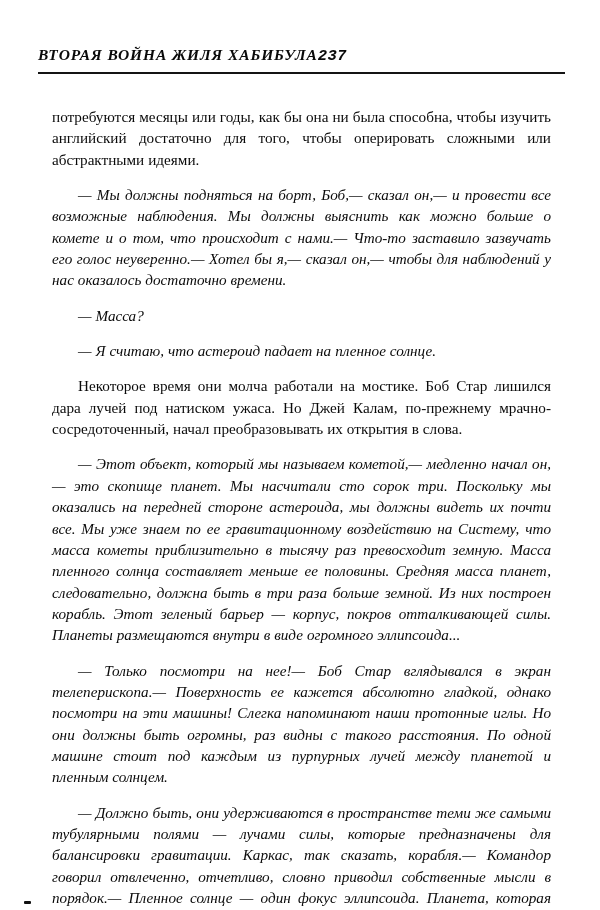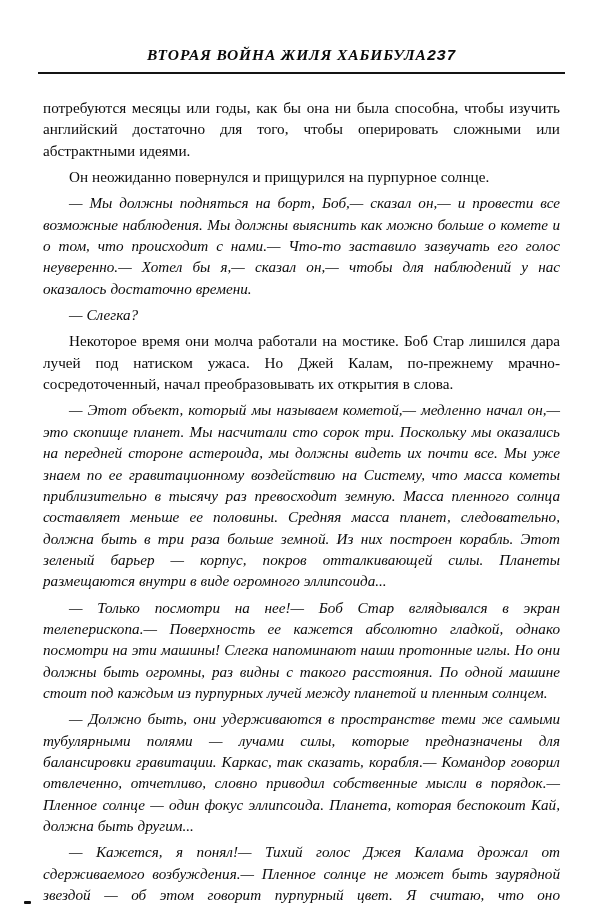--- a/index.html
+++ b/index.html
@@ -21,21 +21,21 @@
   }
 
   
   .running-head {
     position: absolute;
     left: 38px;
     top: 46px;
     width: 527px;
     display: flex;
     align-items: baseline;
-    justify-content: center;
+    justify-content: flex-start;
   }
 
   .running-head-title {
     font-style: italic;
     font-weight: 700;
     font-size: 15.5px;
     letter-spacing: 0.9px;
     white-space: nowrap;
     text-transform: uppercase;
   }
@@ -59,21 +59,21 @@
 
   
   .textblock {
     position: absolute;
     left: 38px;
     top: 92px;
     width: 527px;
   }
 
   .textblock p {
-    margin: 5px;
+    margin: 14px;
     font-size: 15.2px;
     line-height: 21.35px;
     text-align: justify;
     text-justify: inter-word;
     -webkit-hyphens: none;
     hyphens: none;
     word-spacing: 0.15px;
   }
 
   
@@ -103,23 +103,23 @@
 
   <div class="running-head">
     <span class="running-head-title">ВТОРАЯ ВОЙНА ЖИЛЯ ХАБИБУЛА</span>
     <span class="running-head-folio">237</span>
   </div>
 
   <div class="head-rule"></div>
 
   <div class="textblock">
       <p class="cont">потребуются месяцы или годы, как бы она ни была способна, чтобы изучить английский достаточно для того, чтобы оперировать сложными или абстрактными идеями.</p>
-      <p class="para">Он неожиданно повернулся и прищурился на пурпурное солнце.</p>
       <p class="dlg">— Мы должны подняться на борт, Боб,— сказал он,— и провести все возможные наблюдения. Мы должны выяснить как можно больше о комете и о том, что происходит с нами.— Что-то заставило зазвучать его голос неуверенно.— Хотел бы я,— сказал он,— чтобы для наблюдений у нас оказалось достаточно времени.</p>
-      <p class="dlg">— Слегка?</p>
+      <p class="dlg">— Масса?</p>
+      <p class="dlg">— Я считаю, что астероид падает на пленное солнце.</p>
       <p class="para">Некоторое время они молча работали на мостике. Боб Стар лишился дара лучей под натиском ужаса. Но Джей Калам, по-прежнему мрачно-сосредоточенный, начал преобразовывать их открытия в слова.</p>
       <p class="dlg">— Этот объект, который мы называем кометой,— медленно начал он,— это скопище планет. Мы насчитали сто сорок три. Поскольку мы оказались на передней стороне астероида, мы должны видеть их почти все. Мы уже знаем по ее гравитационному воздействию на Систему, что масса кометы приблизительно в тысячу раз превосходит земную. Масса пленного солнца составляет меньше ее половины. Средняя масса планет, следовательно, должна быть в три раза больше земной. Из них построен корабль. Этот зеленый барьер — корпус, покров отталкивающей силы. Планеты размещаются внутри в виде огромного эллипсоида...</p>
       <p class="dlg">— Только посмотри на нее!— Боб Стар вглядывался в экран телеперископа.— Поверхность ее кажется абсолютно гладкой, однако посмотри на эти машины! Слегка напоминают наши протонные иглы. Но они должны быть огромны, раз видны с такого расстояния. По одной машине стоит под каждым из пурпурных лучей между планетой и пленным солнцем.</p>
       <p class="dlg">— Должно быть, они удерживаются в пространстве теми же самыми тубулярными полями — лучами силы, которые предназначены для балансировки гравитации. Каркас, так сказать, корабля.— Командор говорил отвлеченно, отчетливо, словно приводил собственные мысли в порядок.— Пленное солнце — один фокус эллипсоида. Планета, которая беспокоит Кай, должна быть другим...</p>
       <p class="dlg">— Кажется, я понял!— Тихий голос Джея Калама дрожал от сдерживаемого возбуждения.— Пленное солнце не может быть заурядной звездой — об этом говорит пурпурный цвет. Я считаю, что оно искусственное — это атомная электростанция.</p>
     </div>
 
   <div class="speck"></div>
 
 </div>

